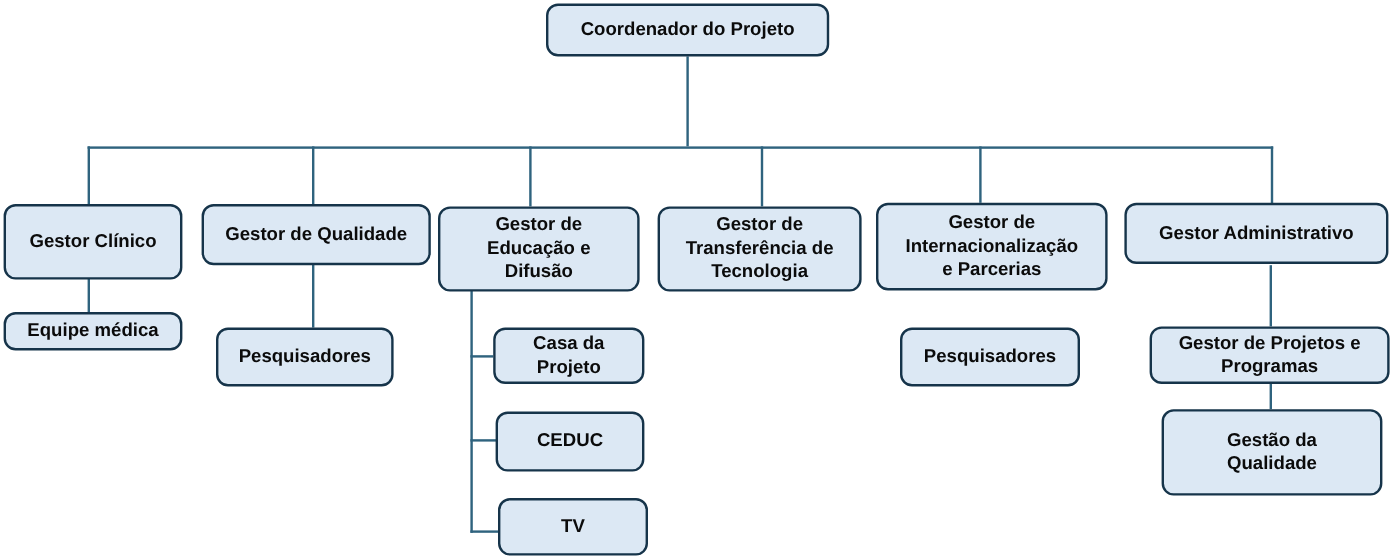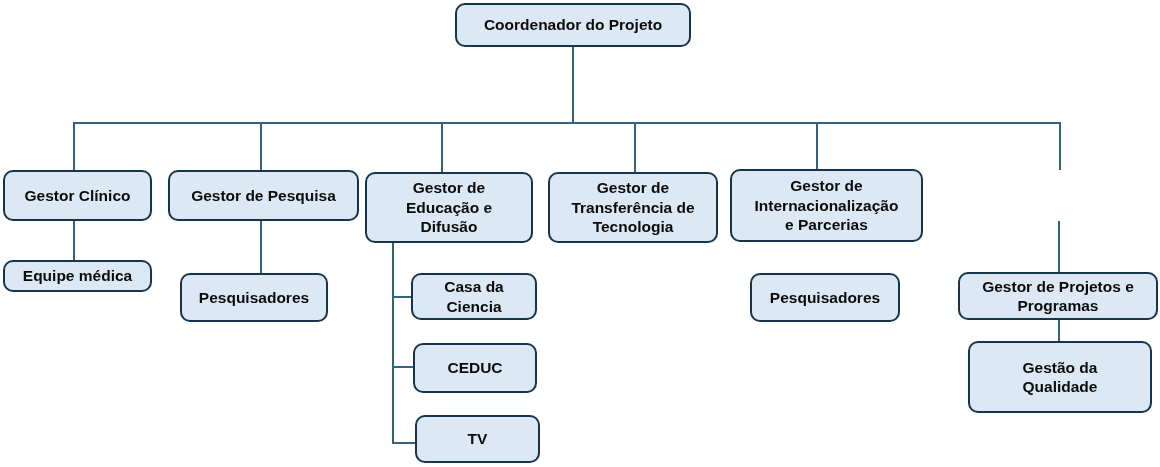--- a/index.html
+++ b/index.html
@@ -57,51 +57,54 @@
   <div class="line h" style="left:392px;top:296px;width:19px"></div>
   <div class="line h" style="left:392px;top:366px;width:22px"></div>
   <div class="line h" style="left:392px;top:442px;width:24px"></div>
   <div class="line v" style="left:1058px;top:221px;height:51px"></div>
   <div class="line v" style="left:1058px;top:319px;height:22px"></div>
 
   <div class="node" style="left:455px;top:3px;width:236px;height:44px">
     <span class="label">Coordenador do Projeto</span>
   </div>
 
-  <div class="node" style="left:3px;top:170px;width:149px;height:51px">
+  <div class="node" style="left:3px;top:170px;width:149px;height:63px">
     <span class="label">Gestor Clínico</span>
   </div>
   <div class="node" style="left:168px;top:170px;width:191px;height:51px">
-    <span class="label">Gestor de Pesquisa</span>
+    <span class="label">Gestor de Qualidade</span>
   </div>
   <div class="node" style="left:365px;top:172px;width:168px;height:71px">
     <span class="label">Gestor de
 Educação e
 Difusão</span>
   </div>
   <div class="node" style="left:548px;top:172px;width:170px;height:71px">
     <span class="label">Gestor de
 Transferência de
 Tecnologia</span>
   </div>
   <div class="node" style="left:730px;top:169px;width:193px;height:73px">
     <span class="label">Gestor de
 Internacionalização
 e Parcerias</span>
   </div>
+  <div class="node" style="left:937px;top:169px;width:220px;height:51px">
+    <span class="label">Gestor Administrativo</span>
+  </div>
 
   <div class="node" style="left:3px;top:260px;width:149px;height:32px">
     <span class="label">Equipe médica</span>
   </div>
   <div class="node" style="left:180px;top:273px;width:148px;height:49px">
     <span class="label">Pesquisadores</span>
   </div>
   <div class="node" style="left:411px;top:273px;width:126px;height:47px">
     <span class="label">Casa da
-Ciencia</span>
+Projeto</span>
   </div>
   <div class="node" style="left:415px;top:415px;width:125px;height:48px">
     <span class="label">TV</span>
   </div>
   <div class="node" style="left:413px;top:343px;width:124px;height:50px">
     <span class="label">CEDUC</span>
   </div>
   <div class="node" style="left:750px;top:273px;width:150px;height:49px">
     <span class="label">Pesquisadores</span>
   </div>

